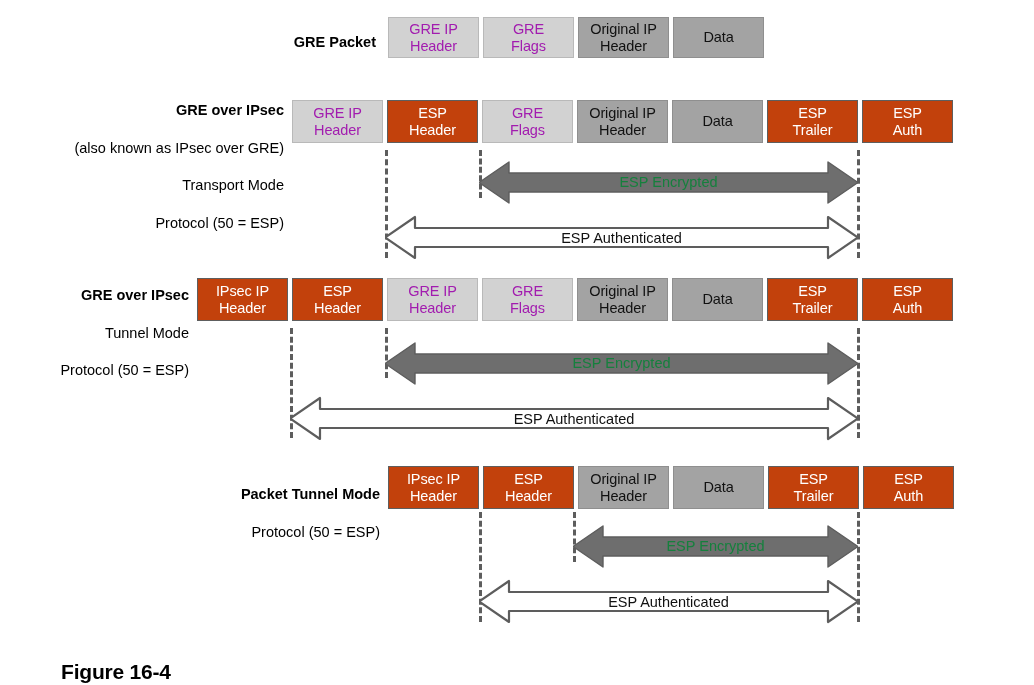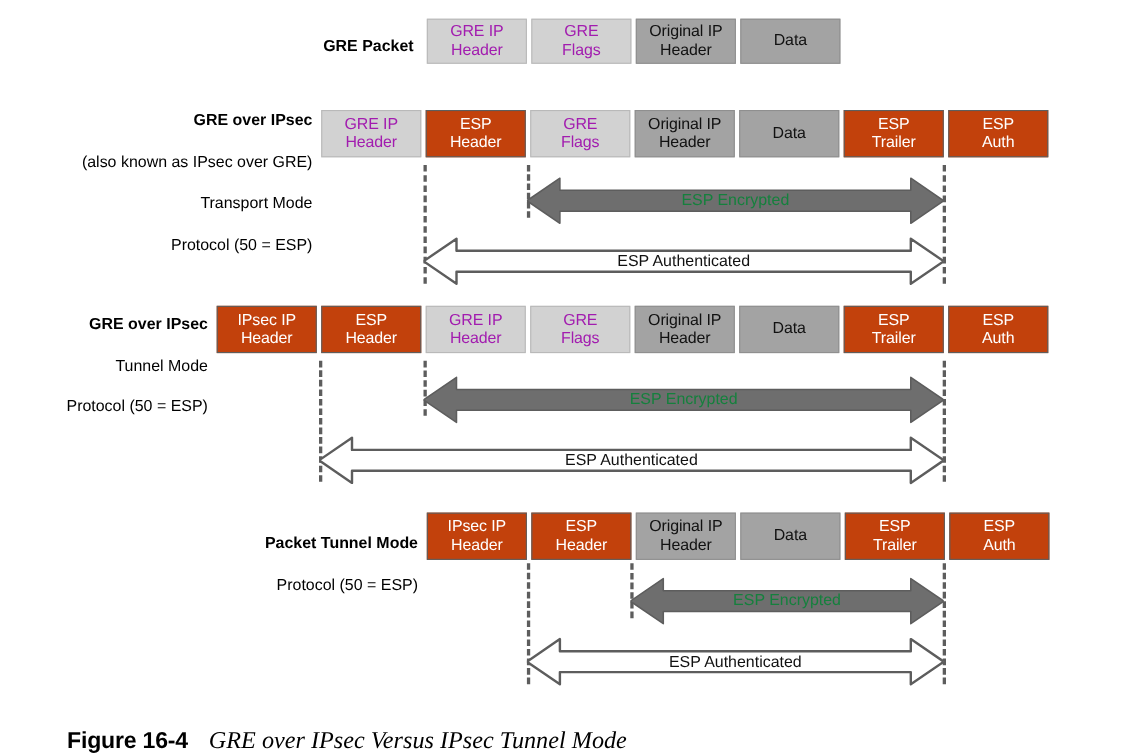--- a/index.html
+++ b/index.html
@@ -223,16 +223,15 @@
 
   <div class="arrow-wrap" style="left:479px; top:578px; width:379px; height:47px;">
     <svg width="379" height="47" viewBox="0 0 379 47" xmlns="http://www.w3.org/2000/svg">
       <polygon points="0,23.5 30,3 30,14 349,14 349,3 379,23.5 349,44 349,33 30,33 30,44" fill="#ffffff" stroke="#5d5d5d" stroke-width="2.2" stroke-linejoin="round"></polygon>
     </svg>
     <div class="arrow-label on-light" style="top:17px;">ESP Authenticated</div>
   </div>
 
   <div class="caption">
     <span class="caption-num">Figure 16-4</span>
-    <span class="caption-title">GRE over IPsec Versus IPsec Tunnel Mode</span>
   </div>
 
 </div>
 
 </body></html>

